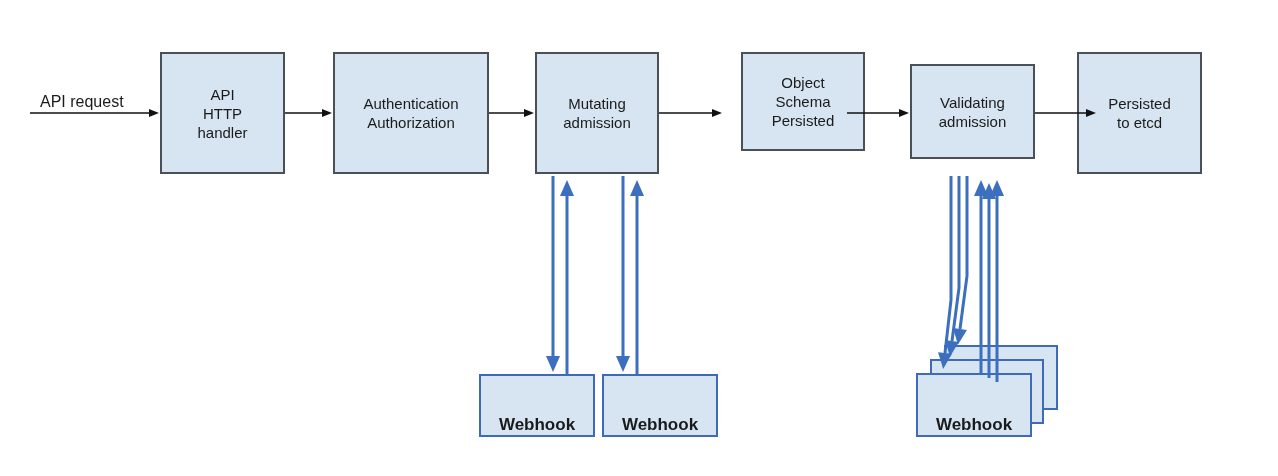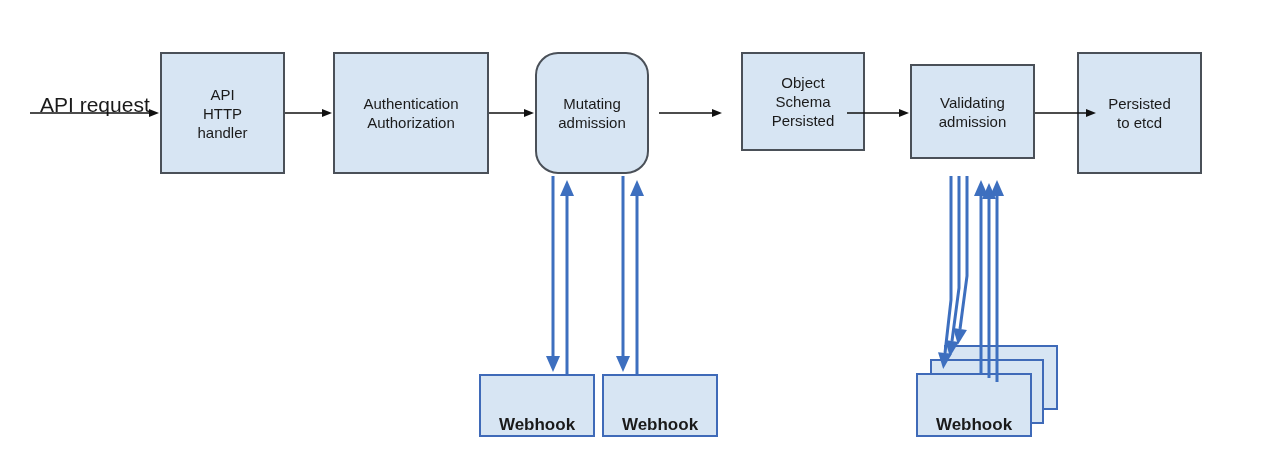--- a/index.html
+++ b/index.html
@@ -35,21 +35,21 @@
     justify-content: center;
     color: var(--text, #1a1a1a);
     font-size: 17px;
     font-weight: bold;
   }
   .request-label {
     position: absolute;
     left: 40px;
     top: 93px;
     color: var(--text, #1a1a1a);
-    font-size: 21px;
+    font-size: 16px;
     white-space: nowrap;
   }
   #connectors {
     position: absolute;
     left: 0; top: 0;
     pointer-events: none;
   }
   .black-line { stroke: var(--arrow-black, #111111); stroke-width: 1.7; fill: none; }
   .blue-line  { stroke: var(--arrow-blue, #3d6fbf);  stroke-width: 3;   fill: none; }
   .mk-black   { fill: var(--arrow-black, #111111); }
@@ -66,21 +66,21 @@
     <span>Authentication</span>
     <span>Authorization</span>
   </div>
 
   <div class="stage-box" style="left:160px; top:52px; width:125px; height:122px;">
     <span>API</span>
     <span>HTTP</span>
     <span>handler</span>
   </div>
 
-  <div class="stage-box" style="left:535px; top:52px; width:114px; height:122px;border-radius:23px;">
+  <div class="stage-box" style="left:535px; top:52px; width:124px; height:122px;">
     <span>Mutating</span>
     <span>admission</span>
   </div>
 
   <div class="stage-box" style="left:741px; top:52px; width:124px; height:99px;">
     <span>Object</span>
     <span>Schema</span>
     <span>Persisted</span>
   </div>
 

